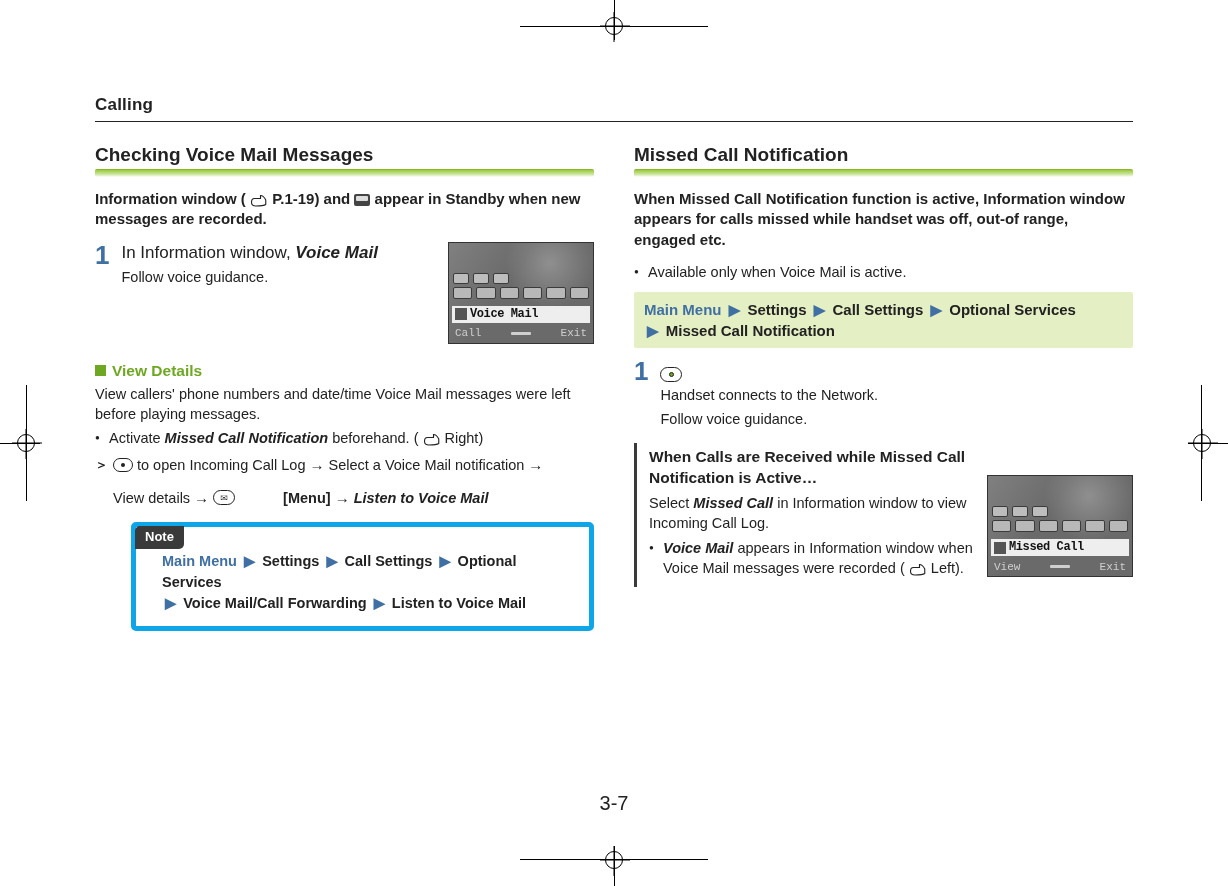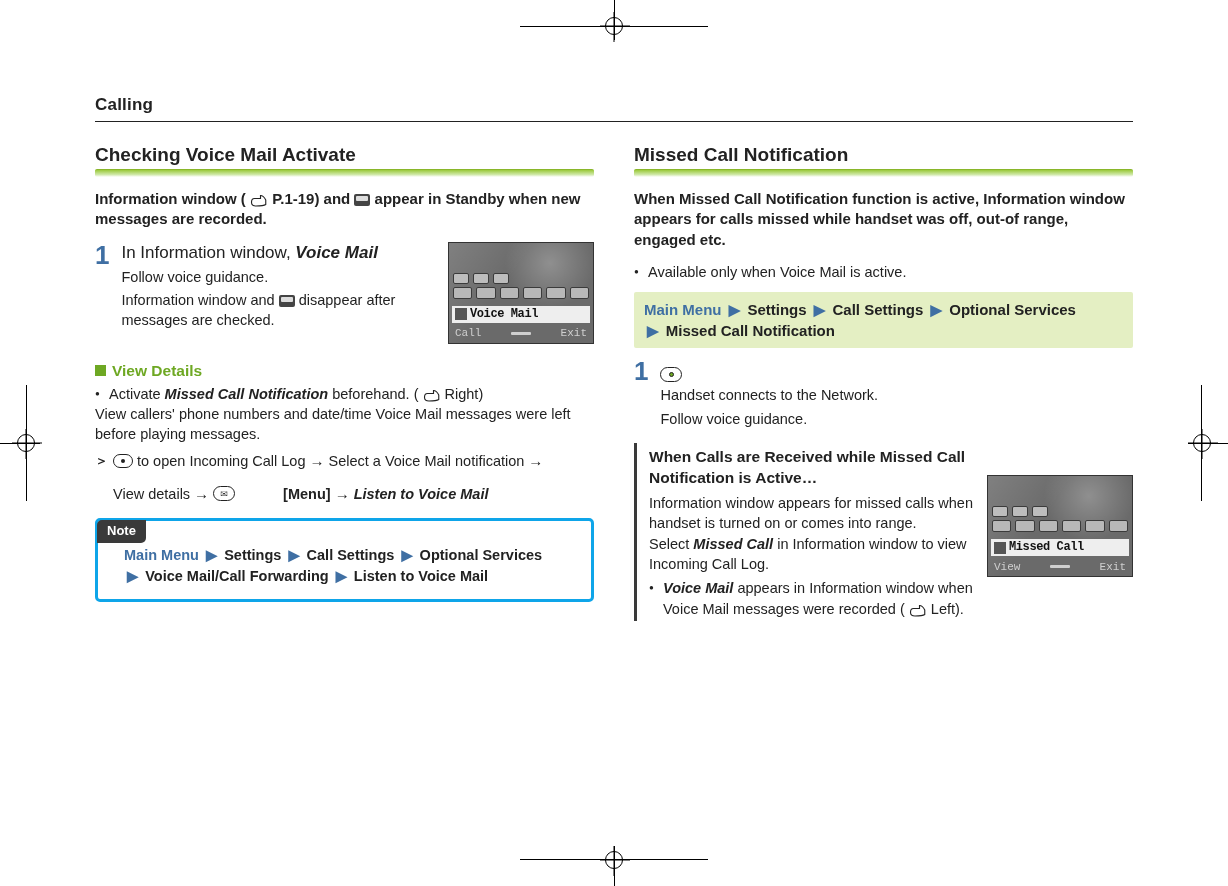--- a/index.html
+++ b/index.html
@@ -39,21 +39,21 @@
 
   .body { font-size: 14.5px; line-height: 1.4; }
   .bullet { position: relative; padding-left: 14px; margin-top: 4px; }
   .bullet::before { content: "●"; position:absolute; left:0; top:4px; font-size:8px; }
 
   .angle-line { position: relative; padding-left: 18px; margin-top: 6px; display: flex; flex-wrap: wrap; align-items: center; gap: 12px 4px; }
   .angle-line::before { content: "＞"; position:absolute; left:0; top:2px; font-weight:700; font-size: 13px; }
 
   .arrow { font-size: 15px; }
 
-  .note-box { border: 3px solid #0ea5e9; border-radius: 5px; margin-top: 14px; padding: 10px 12px 12px 12px; position: relative; font-size: 14.5px; line-height: 1.45; }
+  .note-box { border: 5px solid #0ea5e9; border-radius: 5px; margin-top: 14px; padding: 10px 12px 12px 12px; position: relative; font-size: 14.5px; line-height: 1.45; margin-left: 36px; }
   .note-tag { position: absolute; top: -1px; left: -1px; background: #3a3a3a; color: #fff; font-size: 13px; padding: 2px 10px; border-top-left-radius: 5px; border-bottom-right-radius: 5px; font-weight: 600; }
   .note-body { margin-top: 14px; }
 
   .menu-path { font-weight: 700; color: #3f6fa3; }
   .menu-item { font-weight: 700; color: #222; }
   .menu-arrow { color: #3f6fa3; font-weight: 700; margin: 0 3px; }
 
   .path-banner { background: #e4efc3; border-radius: 2px; padding: 7px 10px; font-size: 15px; font-weight: 700; line-height: 1.4; margin-bottom: 10px; }
 
   .tip-box { border-left: 3px solid #3a3a3a; padding: 4px 0 2px 12px; margin-top: 14px; }
@@ -110,21 +110,21 @@
 <div class="crop-circle" style="left:17px; top:434px;"></div>
 <div class="crop-circle" style="right:17px; top:434px;"></div>
 
 <div class="page">
   <div class="header-label">Calling</div>
   <hr class="header-rule">
 
   <div class="cols">
 
     <div class="col">
-      <div class="section-title">Checking Voice Mail Activate</div>
+      <div class="section-title">Checking Voice Mail Messages</div>
       <div class="green-underline"></div>
 
       <p class="intro">
         <span>Information window (</span>
         <svg class="ref-icon hand" viewBox="0 0 24 18">
             <path d="M2 12 Q2 7 6 7 L14 7 L14 3 Q18 3 21 9 L21 15 Q18 17 8 17 Q2 17 2 12 Z" fill="none" stroke="#222" stroke-width="1.5"></path>
           </svg>
         <span>P.1-19) and </span>
         <span class="cassette-icon"></span>
         <span> appear in Standby when new messages are recorded.</span>
@@ -158,43 +158,38 @@
         </div>
 
         <div class="step">
           <div class="step-num">1</div>
           <div class="step-body">
             <div class="step-line">
               <span>In Information window, </span>
               <span class="bolditalic">Voice Mail</span>
             </div>
             <div class="step-sub">Follow voice guidance.</div>
-            <div class="step-sub">
-              <span>Information window and </span>
-              <span class="cassette-icon"></span>
-              <span> disappear after messages are checked.</span>
-            </div>
           </div>
         </div>
       </div>
 
       <div class="sub-heading">
         <span class="green-box"></span>
         <span class="sub-heading-text">View Details</span>
       </div>
+      <div class="body">View callers' phone numbers and date/time Voice Mail messages were left before playing messages.</div>
       <div class="body bullet">
         <span>Activate </span>
         <span class="bolditalic">Missed Call Notification</span>
         <span> beforehand. (</span>
         <svg class="ref-icon hand" viewBox="0 0 24 18">
             <path d="M2 12 Q2 7 6 7 L14 7 L14 3 Q18 3 21 9 L21 15 Q18 17 8 17 Q2 17 2 12 Z" fill="none" stroke="#222" stroke-width="1.5"></path>
           </svg>
         <span>Right)</span>
       </div>
-      <div class="body">View callers' phone numbers and date/time Voice Mail messages were left before playing messages.</div>
       <div class="body angle-line">
         <span class="nav-key">
             <span></span>
           </span>
         <span> to open Incoming Call Log </span>
         <span class="arrow">→</span>
         <span> Select a Voice Mail notification </span>
         <span class="arrow">→</span>
         <span> View details </span>
         <span class="arrow">→</span>
@@ -277,31 +272,31 @@
               <span>Missed Call</span>
             </div>
           <div class="phone-soft">
             <span>View</span>
             <span class="mid"></span>
             <span>Exit</span>
           </div>
         </div>
 
         <div class="tip-title">When Calls are Received while Missed Call Notification is Active…</div>
-        <div class="body">Information window appears for missed calls when handset is turned on or comes into range.</div>
         <div class="body">
           <span>Select </span>
           <span class="bolditalic">Missed Call</span>
           <span> in Information window to view Incoming Call Log.</span>
         </div>
         <div class="body bullet">
           <span class="bolditalic">Voice Mail</span>
           <span> appears in Information window when Voice Mail messages were recorded (</span>
           <svg class="ref-icon hand" viewBox="0 0 24 18">
               <path d="M2 12 Q2 7 6 7 L14 7 L14 3 Q18 3 21 9 L21 15 Q18 17 8 17 Q2 17 2 12 Z" fill="none" stroke="#222" stroke-width="1.5"></path>
             </svg>
           <span>Left).</span>
         </div>
       </div>
     </div>
   </div>
 
+  <div class="page-number">3-7</div>
 </div>
 
 </body></html>

